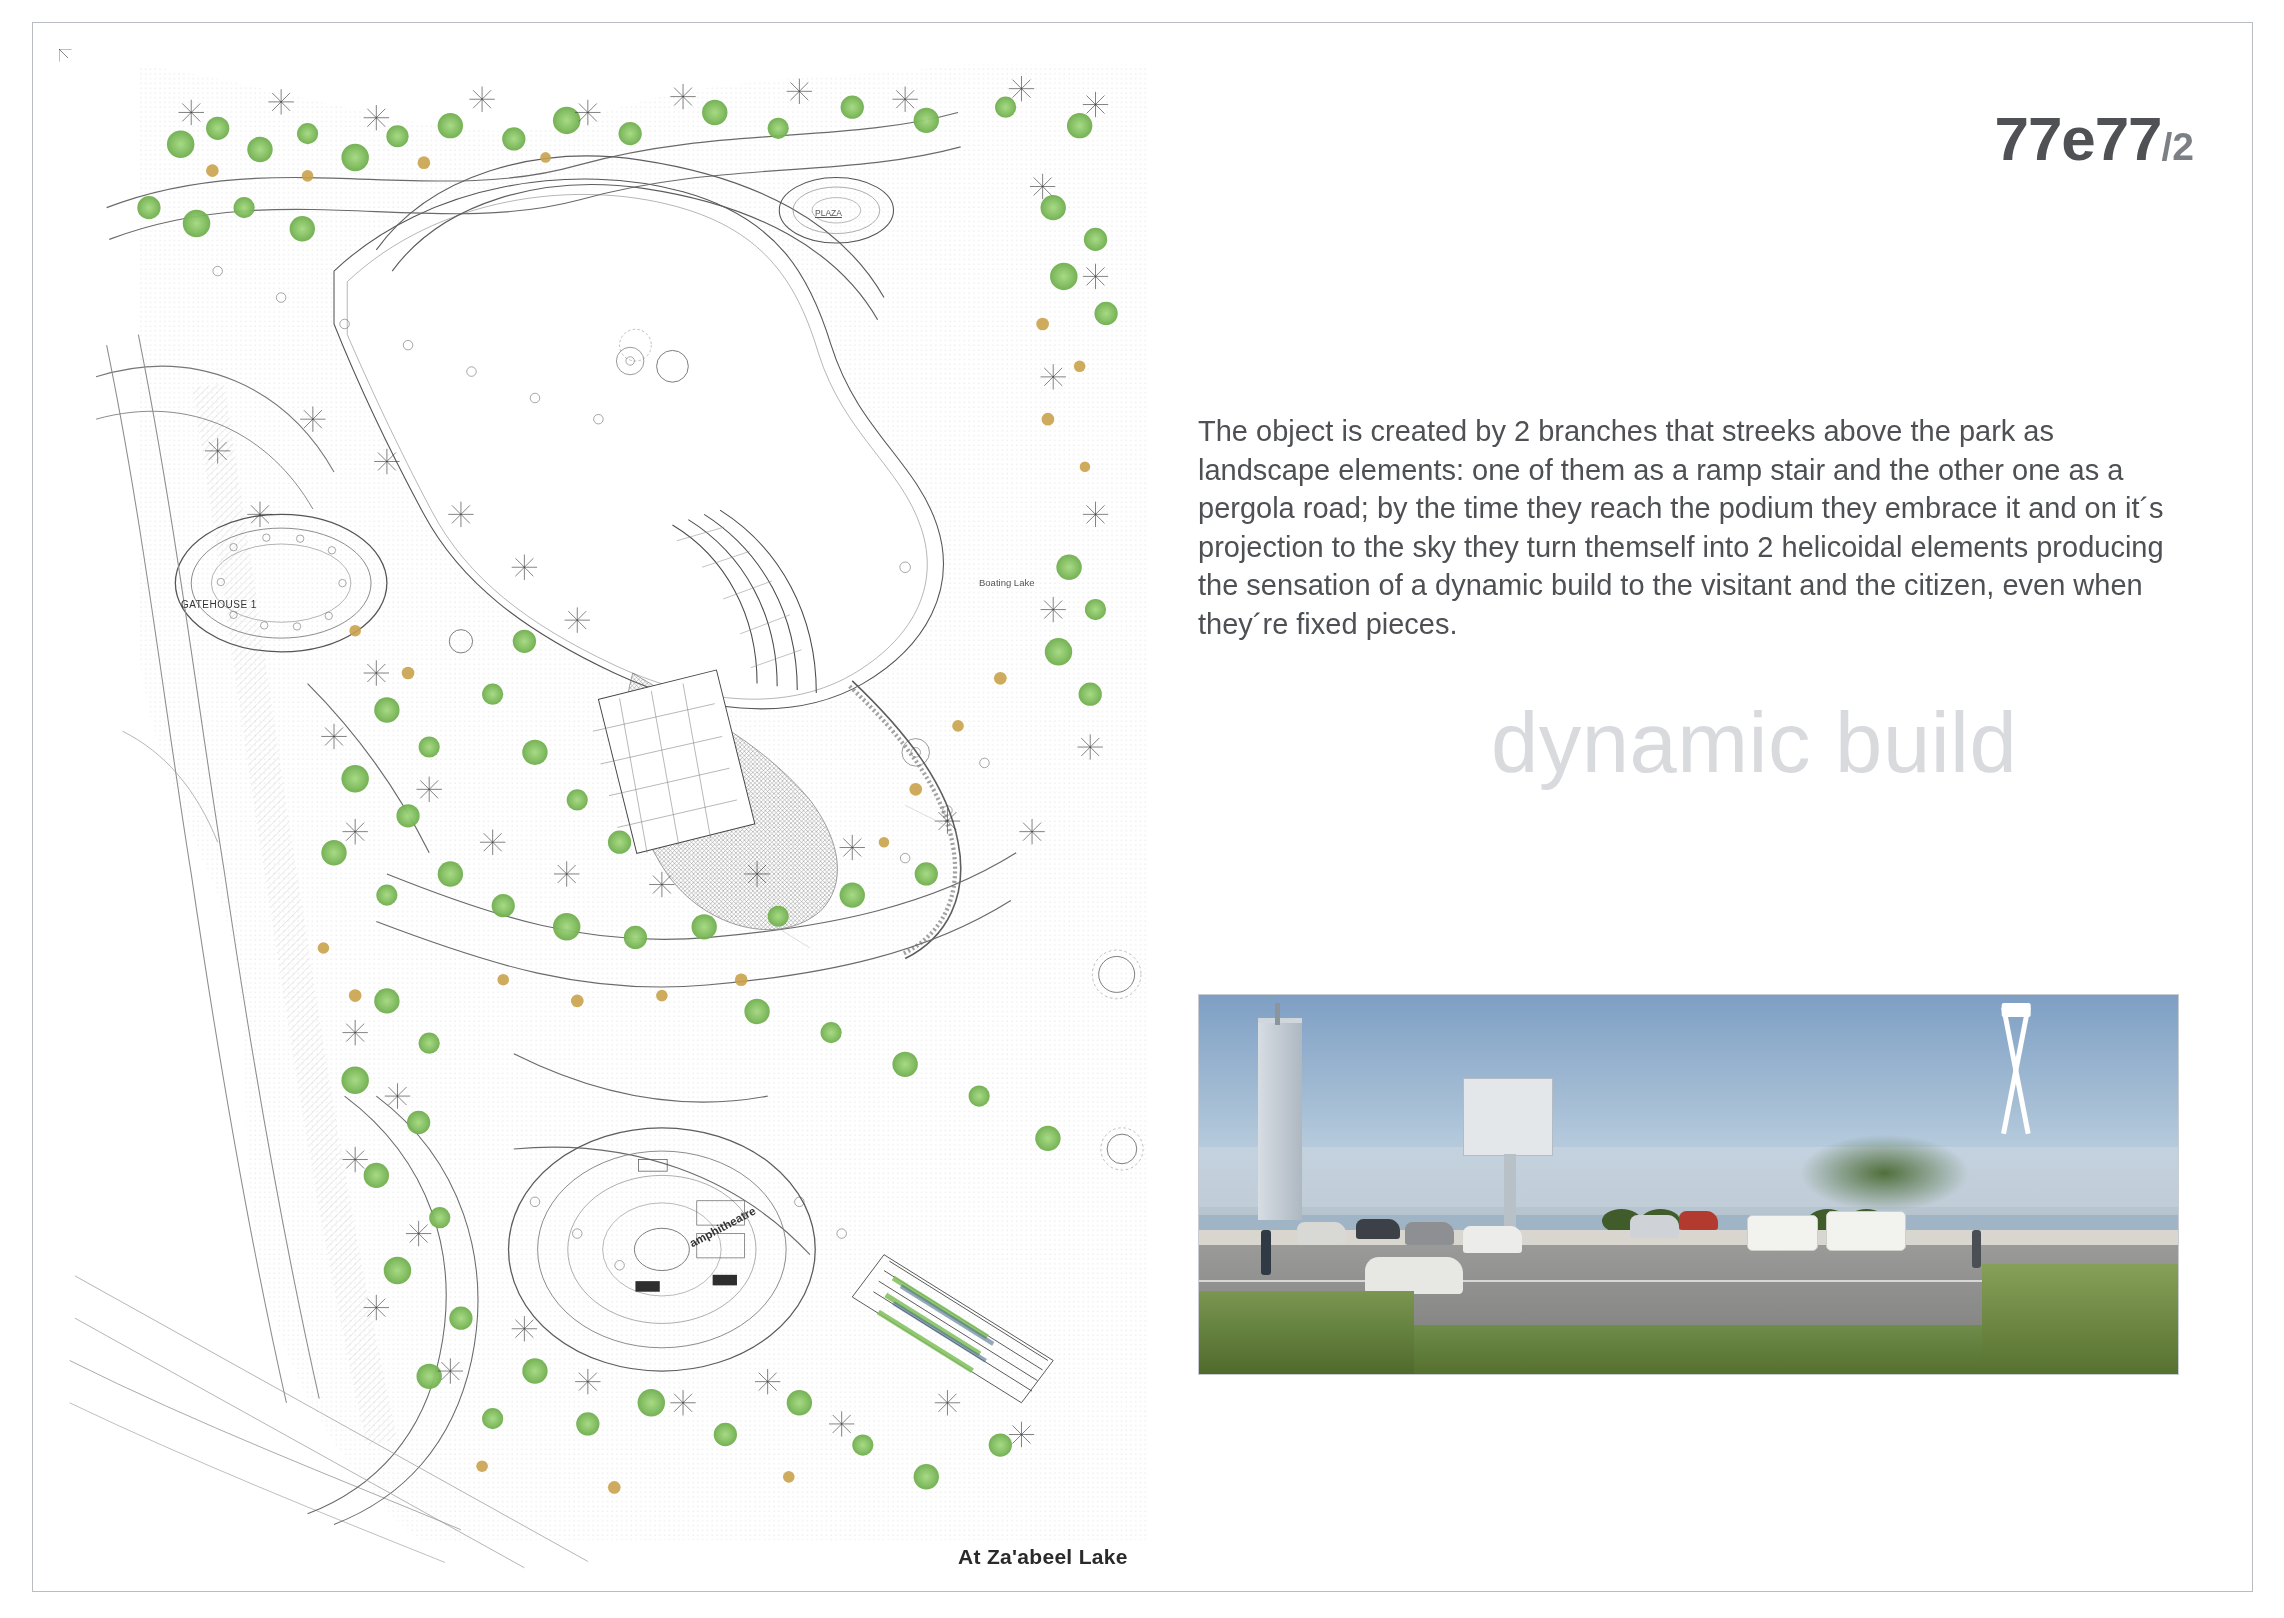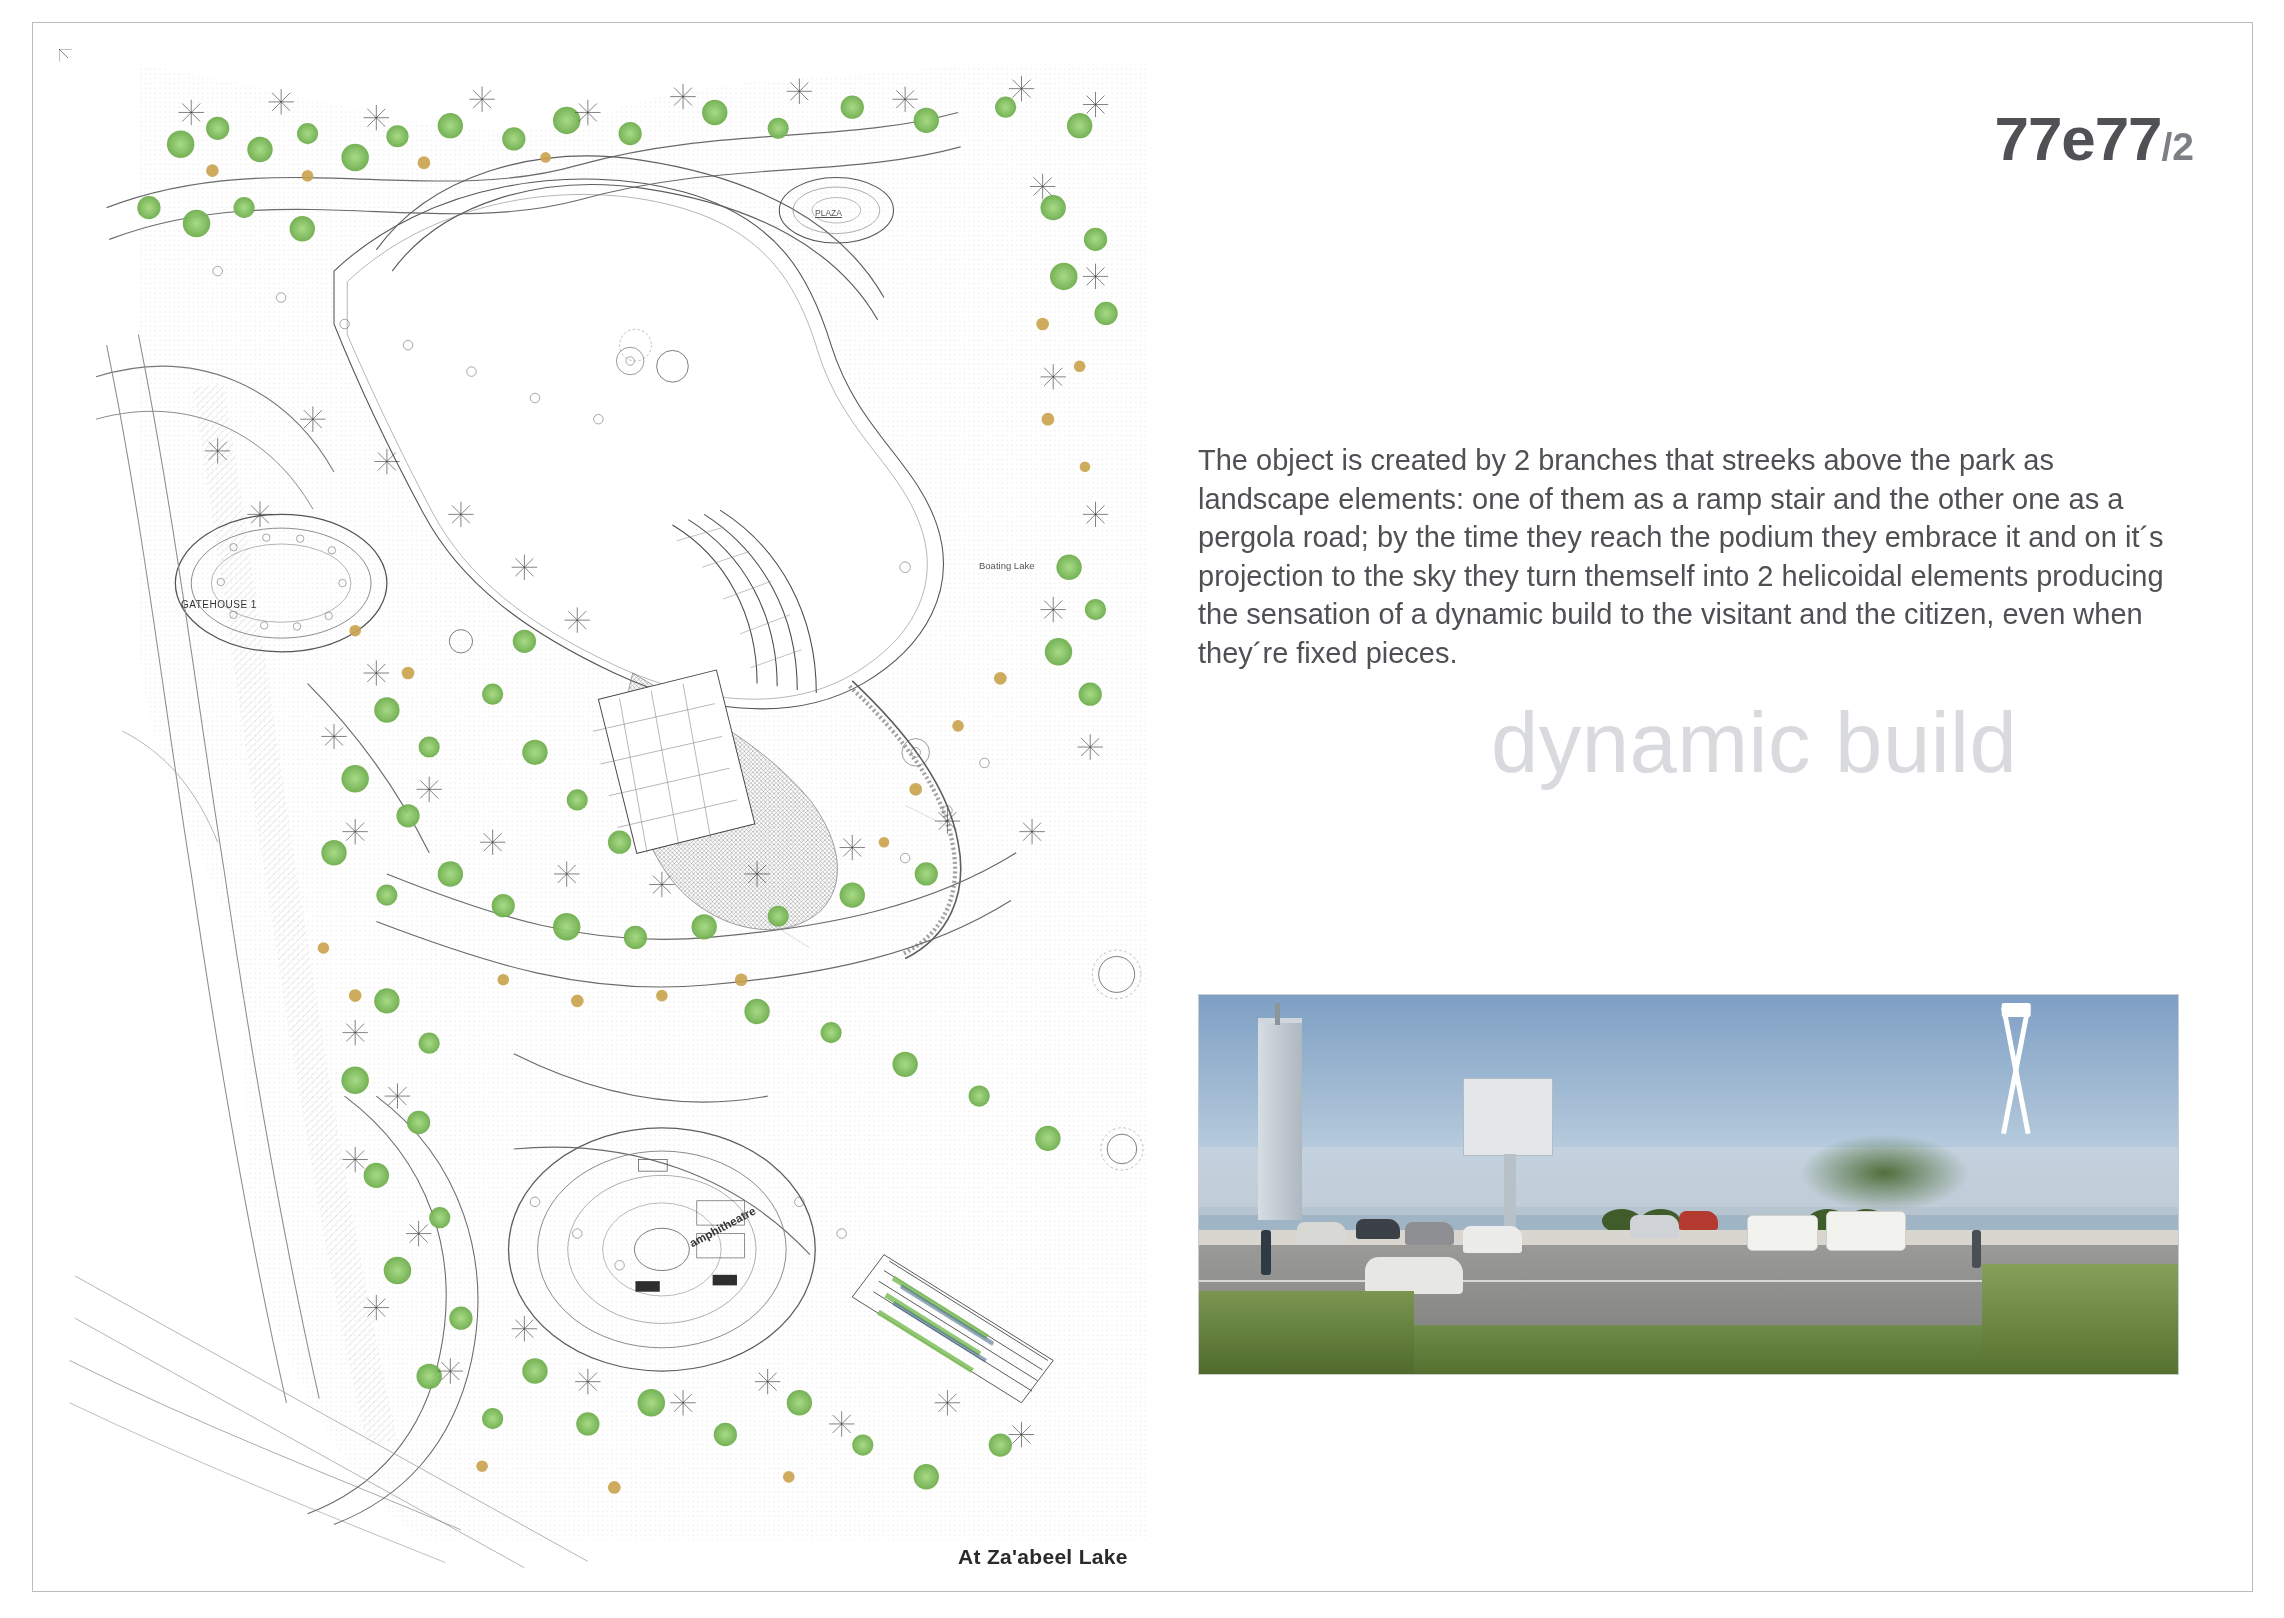--- a/index.html
+++ b/index.html
@@ -58,21 +58,20 @@
   
   .description {
     position: absolute;
     left: 1198px;
     top: 412px;
     width: 981px;
     font-size: 29px;
     line-height: 1.33;
     color: #4e5054;
     z-index: 4;
-    margin-top: 29px;
   }
 
   
   .watermark {
     position: absolute;
     left: 1491px;
     top: 653px;
     font-size: 85px;
     color: #d8dade;
     font-weight: 400;
@@ -210,21 +209,21 @@
   }
   .gatehouse-label {
     position: absolute;
     left: 122px; top: 550px;
     font-size: 10px;
     color: #333;
     letter-spacing: 0.5px;
   }
   .lake-label {
     position: absolute;
-    left: 920px; top: 511px;
+    left: 920px; top: 528px;
     font-size: 9.5px;
     color: #555;
   }
   .plaza-label {
     position: absolute;
     left: 756px; top: 159px;
     font-size: 8.5px;
     color: #555;
     text-decoration: underline;
   }

